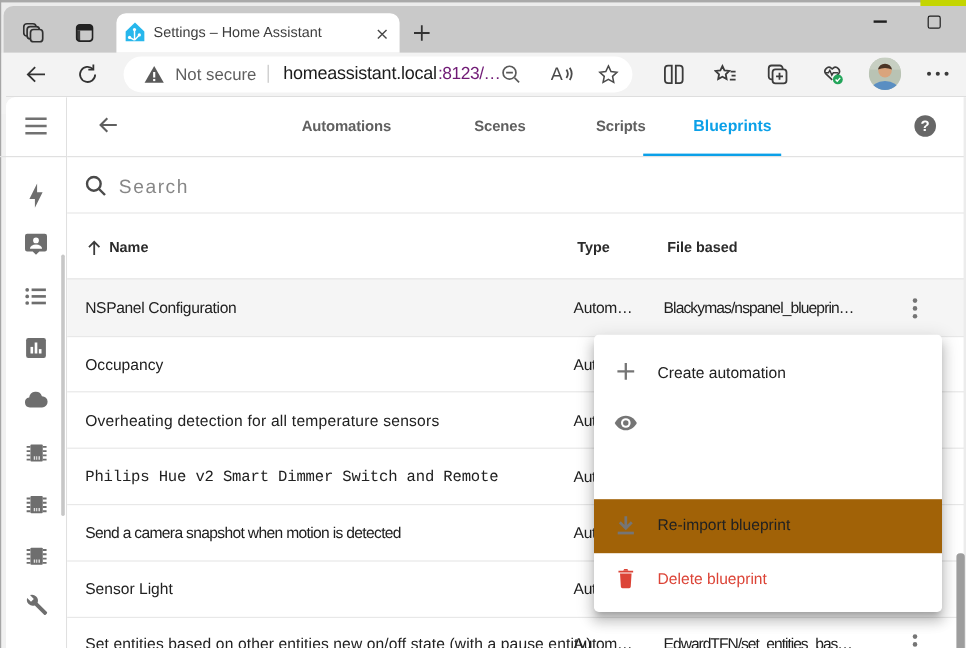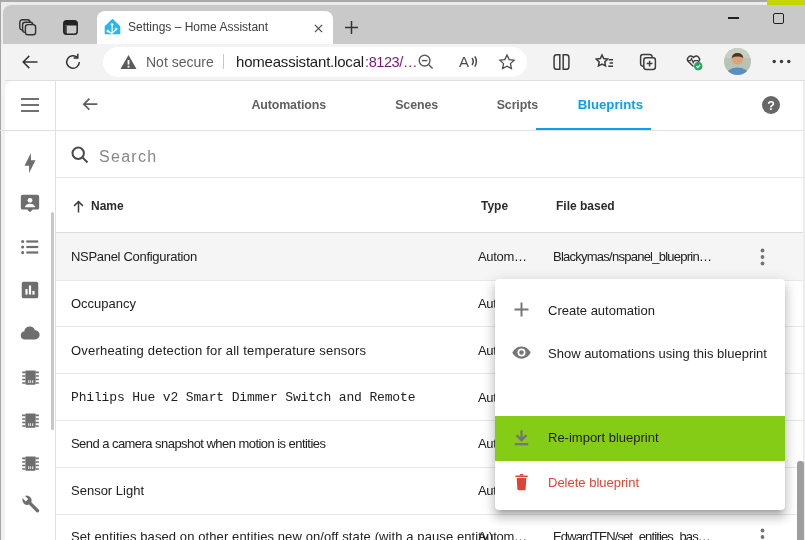--- a/index.html
+++ b/index.html
@@ -61,21 +61,21 @@
 
   
   #menu { left:495px; top:279px; width:290px; height:231px; background:#fff;
         border-radius:4px;
         box-shadow:0 5px 5px -3px rgba(0,0,0,.2), 0 8px 10px 1px rgba(0,0,0,.14),
                    0 3px 14px 2px rgba(0,0,0,.12); }
   .mi { left:0; width:290px; height:43px; }
   .mi .txt { position:absolute; left:53px; top:0; height:43px; line-height:43px;
         font-size:13px; color:#212121; white-space:nowrap; }
   .mi svg { position:absolute; left:16px; top:10px; }
-  #mi4 { background:#84cc16; height:45px; }
+  #mi4 { background:#a16207; height:45px; }
 
   
   #pgthumb { left:797px; top:461px; width:7px; height:79px; background:#9d9d9d;
         border-radius:3px 3px 0 0; }
 </style>
 </head>
 <body>
 <div id="stage">
 
   <div class="abs" id="gutter"></div>
@@ -304,21 +304,21 @@
   <div class="abs hline" style="left:56px;top:326px;width:749px;"></div>
 
   <div class="abs row-name" style="left:71px;top:343px;letter-spacing:0.2px;">Overheating detection for all temperature sensors</div>
   <div class="abs row-sub" style="left:478px;top:343px;">Autom…</div>
   <div class="abs hline" style="left:56px;top:373px;width:749px;"></div>
 
   <div class="abs row-name" style="left:71px;top:390px;letter-spacing:-0.15px;font-family:Liberation Mono, monospace;">Philips Hue v2 Smart Dimmer Switch and Remote</div>
   <div class="abs row-sub" style="left:478px;top:390px;">Autom…</div>
   <div class="abs hline" style="left:56px;top:420px;width:749px;"></div>
 
-  <div class="abs row-name" style="left:71px;top:436px;letter-spacing:-0.55px;">Send a camera snapshot when motion is entities</div>
+  <div class="abs row-name" style="left:71px;top:436px;letter-spacing:-0.55px;">Send a camera snapshot when motion is detected</div>
   <div class="abs row-sub" style="left:478px;top:436px;">Autom…</div>
   <div class="abs hline" style="left:56px;top:467px;width:749px;"></div>
 
   <div class="abs row-name" style="left:71px;top:483px;">Sensor Light</div>
   <div class="abs row-sub" style="left:478px;top:483px;">Autom…</div>
   <div class="abs hline" style="left:56px;top:514px;width:749px;"></div>
 
   <div class="abs row-name" style="left:71px;top:529px;letter-spacing:0.1px;">Set entities based on other entities new on/off state (with a pause entity)</div>
   <div class="abs row-sub" style="left:478px;top:529px;">Autom…</div>
   <div class="abs row-sub" style="left:553px;top:529px;letter-spacing:-0.85px;">EdwardTFN/set_entities_bas…</div>
@@ -340,21 +340,20 @@
         <path d="M12 4 V20 M4 12 H20" stroke="#757575" stroke-width="2.2"></path>
       </svg>
       <div class="txt">Create automation</div>
     </div>
     <div class="mi abs" style="top:53px;">
       <svg width="21" height="21" viewBox="0 0 24 24">
         <path d="M12 5 C6.5 5 2.7 9.3 1.5 12 C2.7 14.7 6.5 19 12 19 s9.3-4.3 10.5-7 C21.3 9.3 17.5 5 12 5 Z" fill="#757575"></path>
         <circle cx="12" cy="12" r="4.6" fill="#fff"></circle>
         <circle cx="12" cy="12" r="2.6" fill="#757575"></circle>
       </svg>
-      <div class="txt">Show automations using this blueprint</div>
     </div>
     <div class="mi abs" id="mi4" style="top:137px;">
       <svg width="21" height="21" viewBox="0 0 24 24" style="top:12px">
         <path d="M12 2.5 v11 M6.3 8.2 l5.7 5.7 5.7-5.7" fill="none" stroke="#757575" stroke-width="2.6"></path>
         <rect x="4.3" y="17.2" width="15.4" height="2.6" fill="#757575"></rect>
       </svg>
       <div class="txt">Re-import blueprint</div>
     </div>
     <div class="mi abs" style="top:182px;">
       <svg width="21" height="21" viewBox="0 0 24 24">

